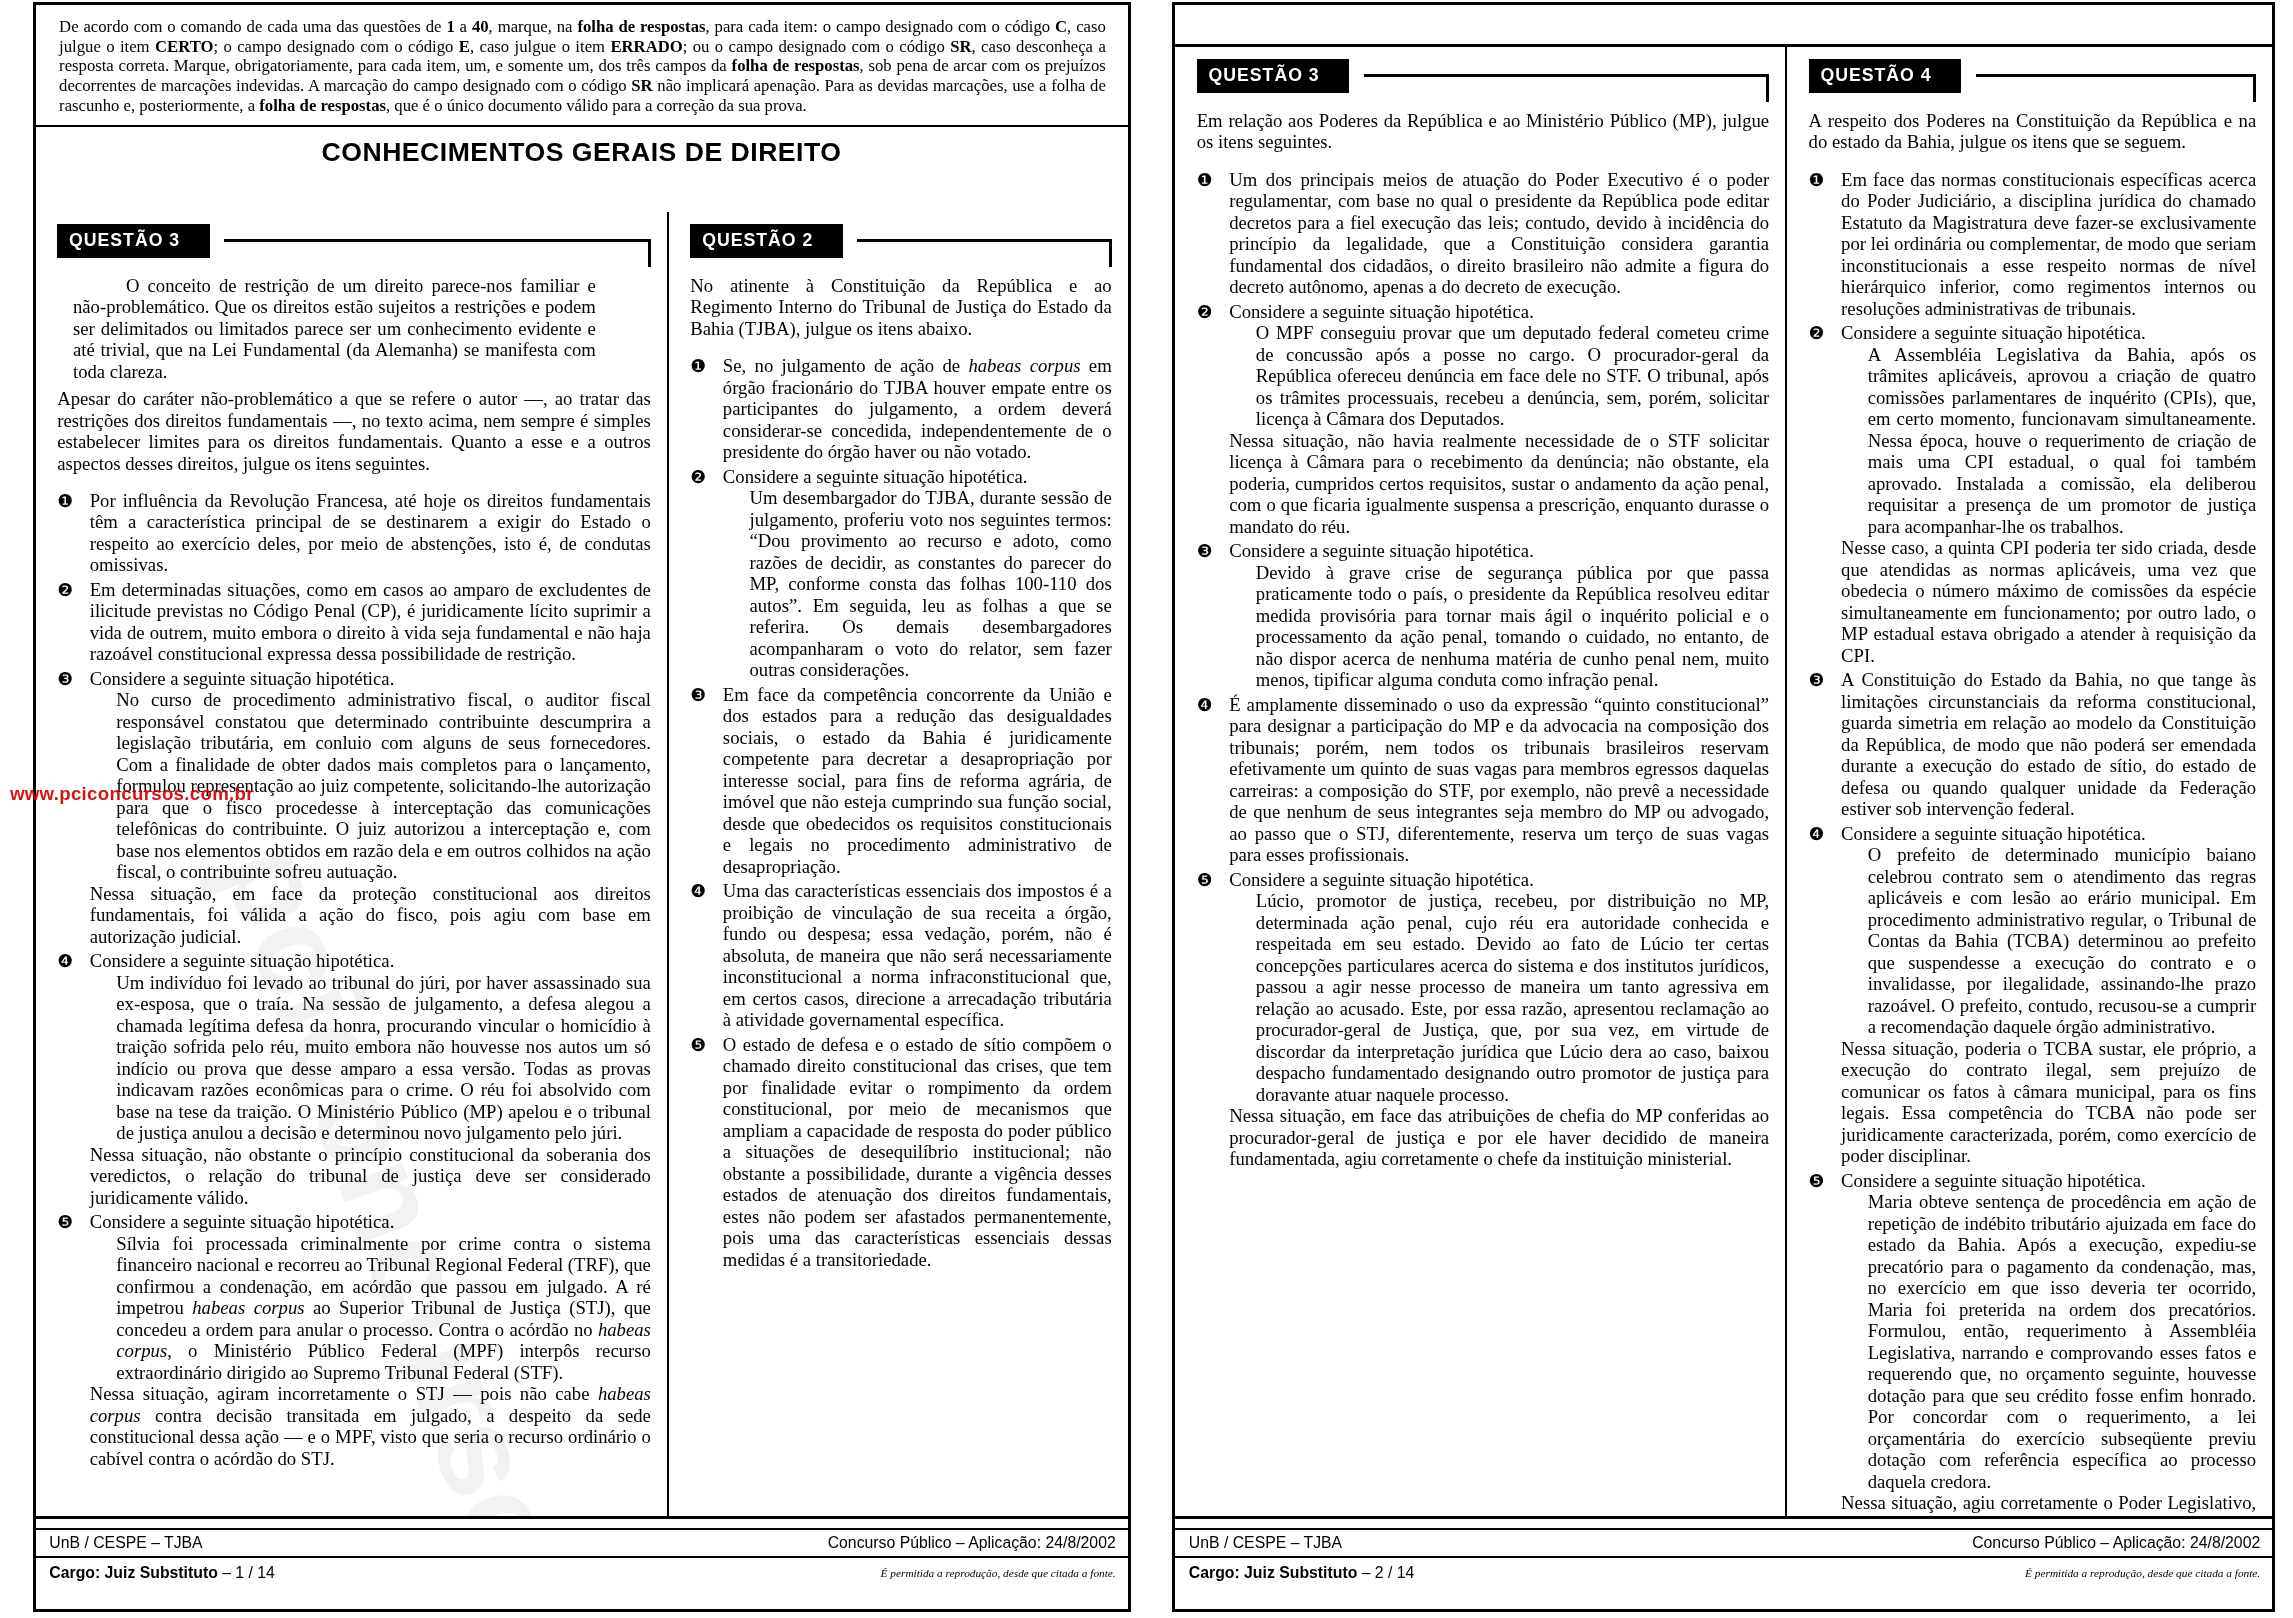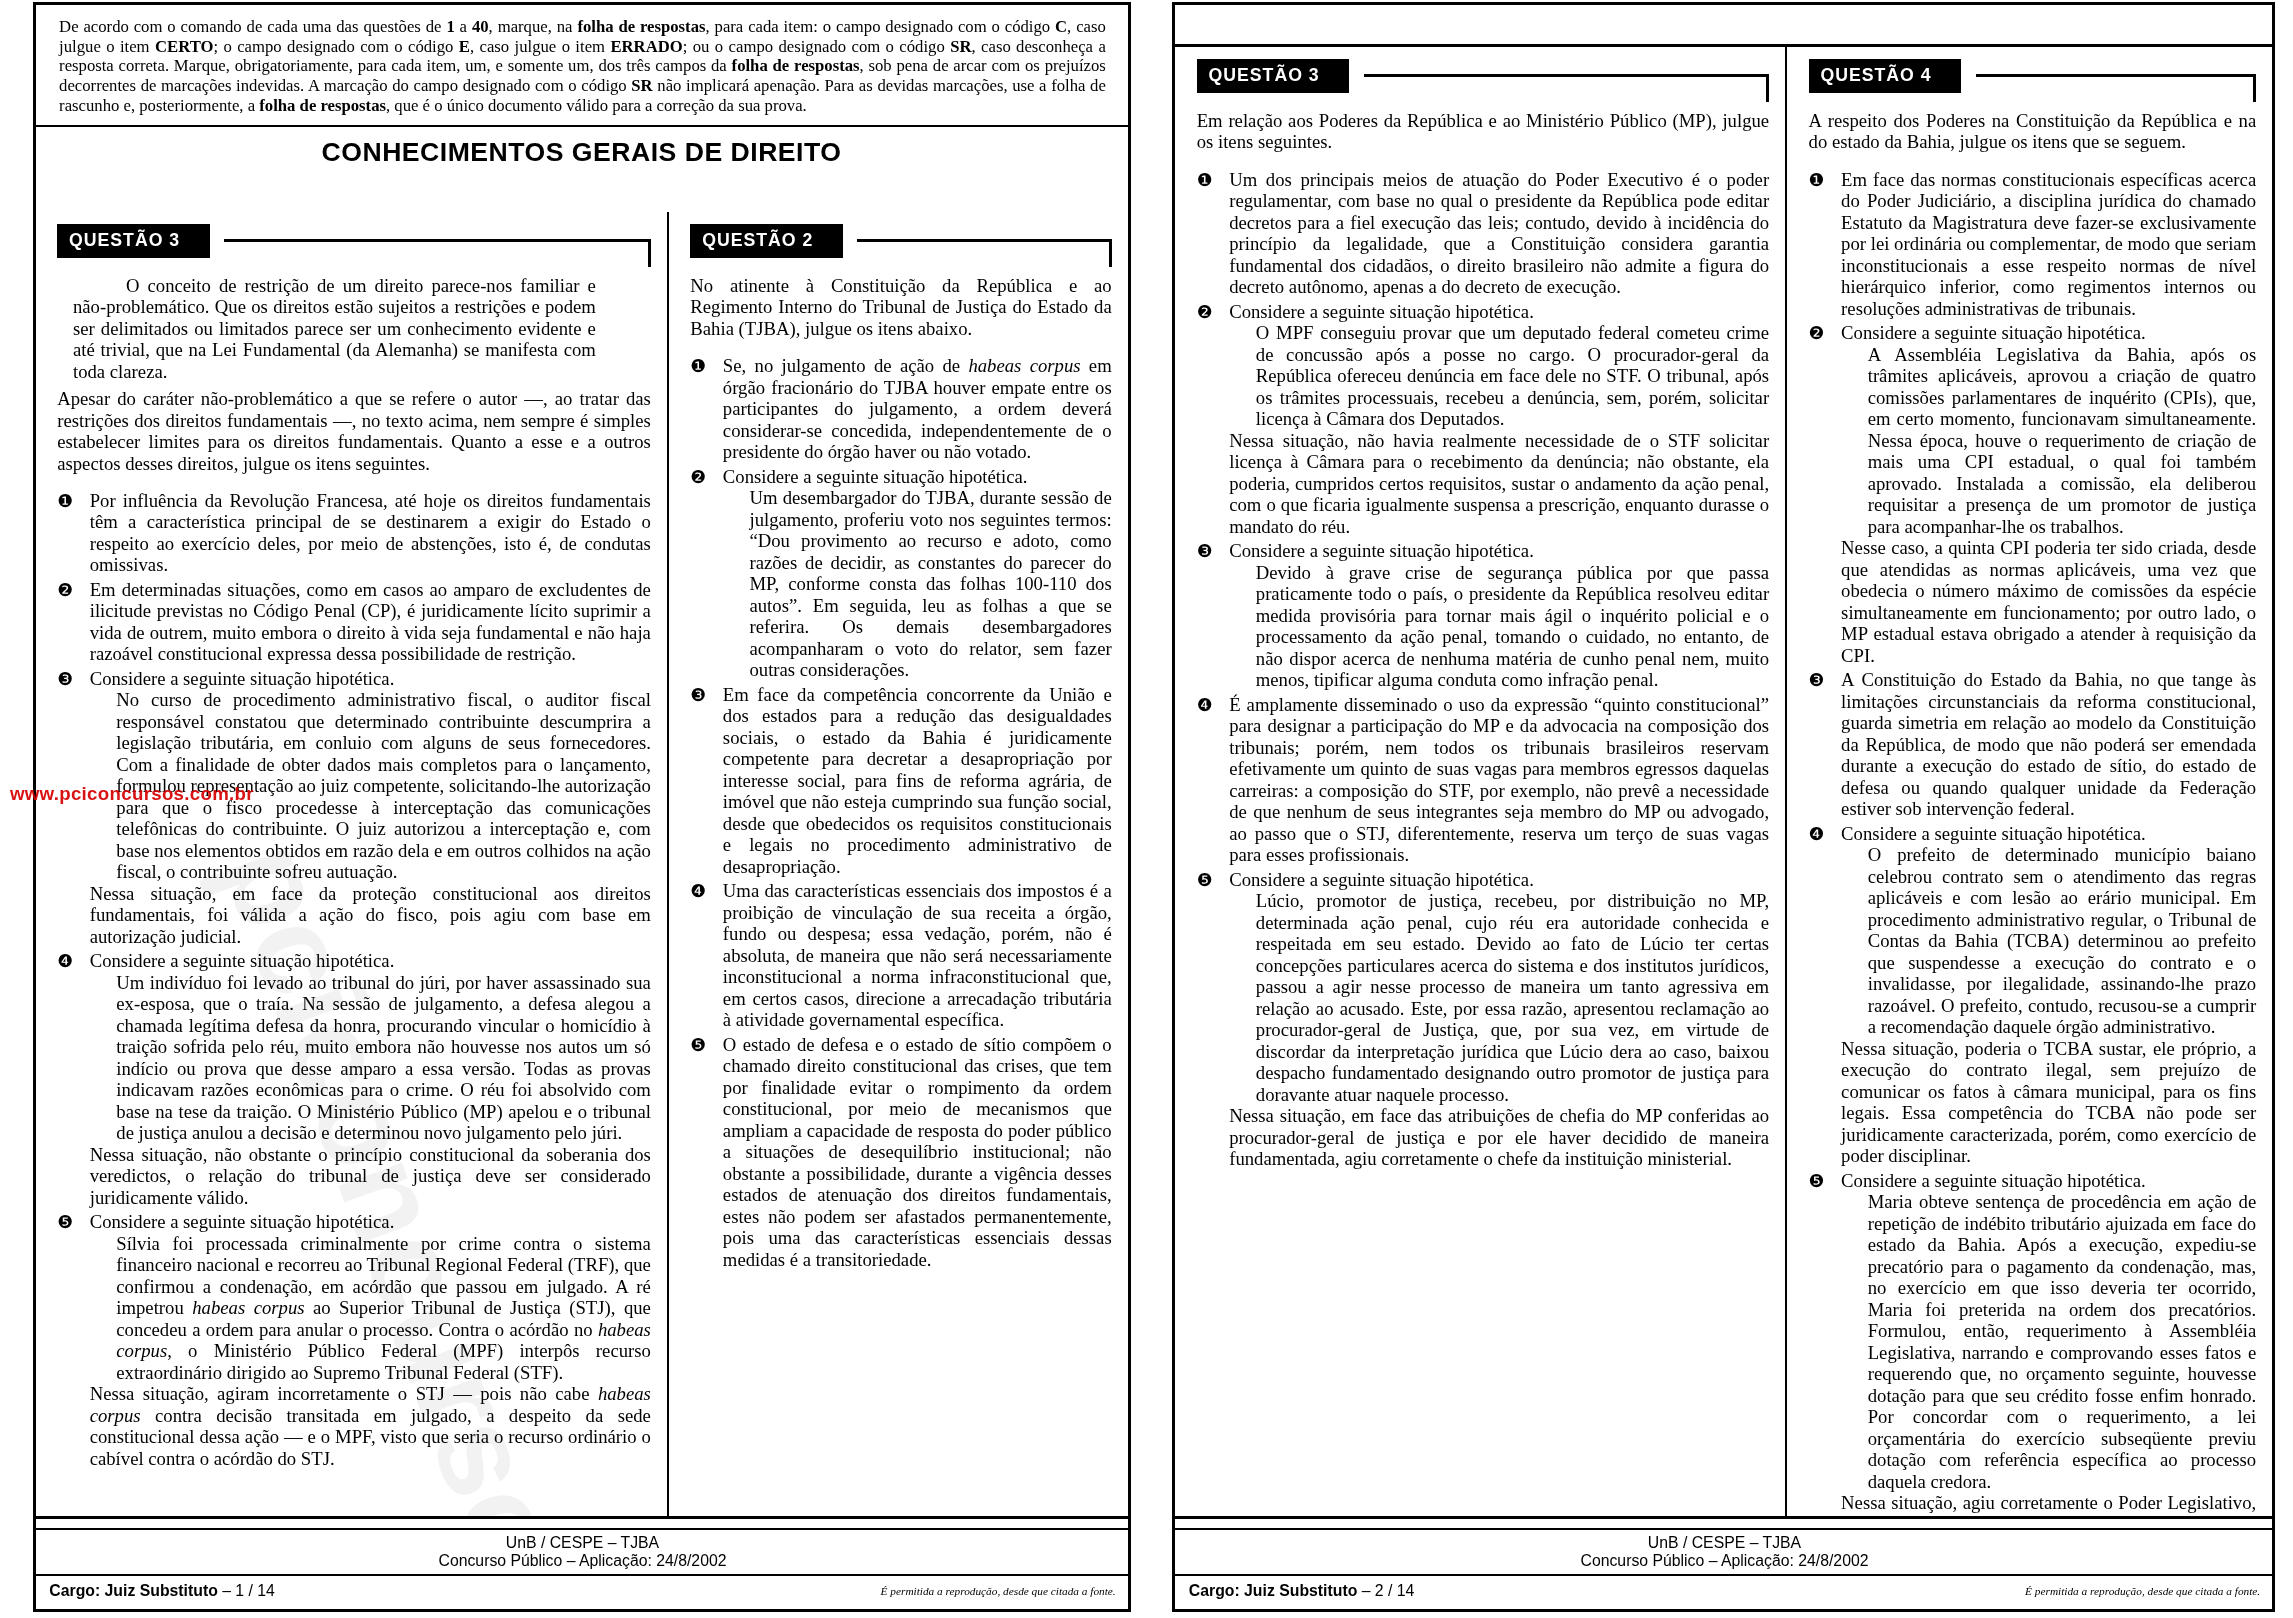--- a/index.html
+++ b/index.html
@@ -42,21 +42,21 @@
   .item{display:flex;margin-bottom:3px;}
   .inum{flex:0 0 32.5px;font-size:17.7px;padding-top:1px;}
   .itxt{flex:1;min-width:0;}
   .p-block{margin-left:26.6px !important;}
 
   
   .footer{position:absolute;left:0;right:0;bottom:0;height:93px;box-sizing:border-box;
           border-top:3px solid #000;background:#fff;font-family:"Liberation Sans",sans-serif;}
   .f-row1{display:flex;justify-content:space-between;align-items:center;margin-top:8.9px;
           border-top:2px solid #000;border-bottom:2px solid #000;
-          padding:3.9px 11.8px 3.9px 13.8px;font-size:15.8px;flex-direction:column;}
+          padding:3.9px 11.8px 3.9px 13.8px;font-size:15.8px;}
   .f-row2{display:flex;justify-content:space-between;align-items:flex-start;
           padding:5.9px 11.8px 0 13.8px;font-size:15.8px;}
   .f-cargo b{font-weight:bold;}
   .f-note{font-family:"Liberation Serif",serif;font-style:italic;font-size:11.3px;padding-top:3.9px;}
 
   
   .watermark{position:absolute;left:9.9px;top:783px;z-index:6;
              font-family:"Liberation Sans",sans-serif;font-weight:bold;font-size:18.7px;
              color:#d60000;opacity:.92;letter-spacing:0.3px;white-space:nowrap;}
   .ghost{position:absolute;left:296px;top:818px;z-index:0;white-space:nowrap;

